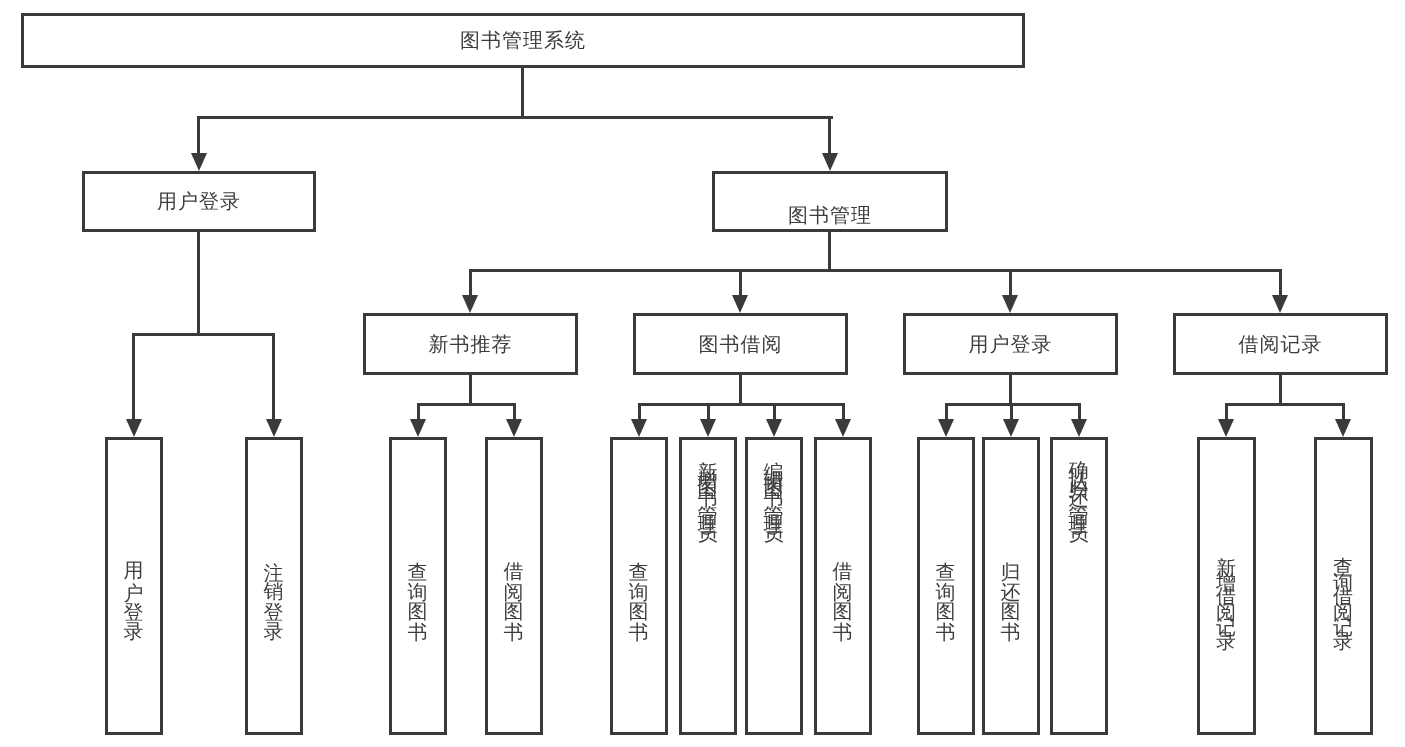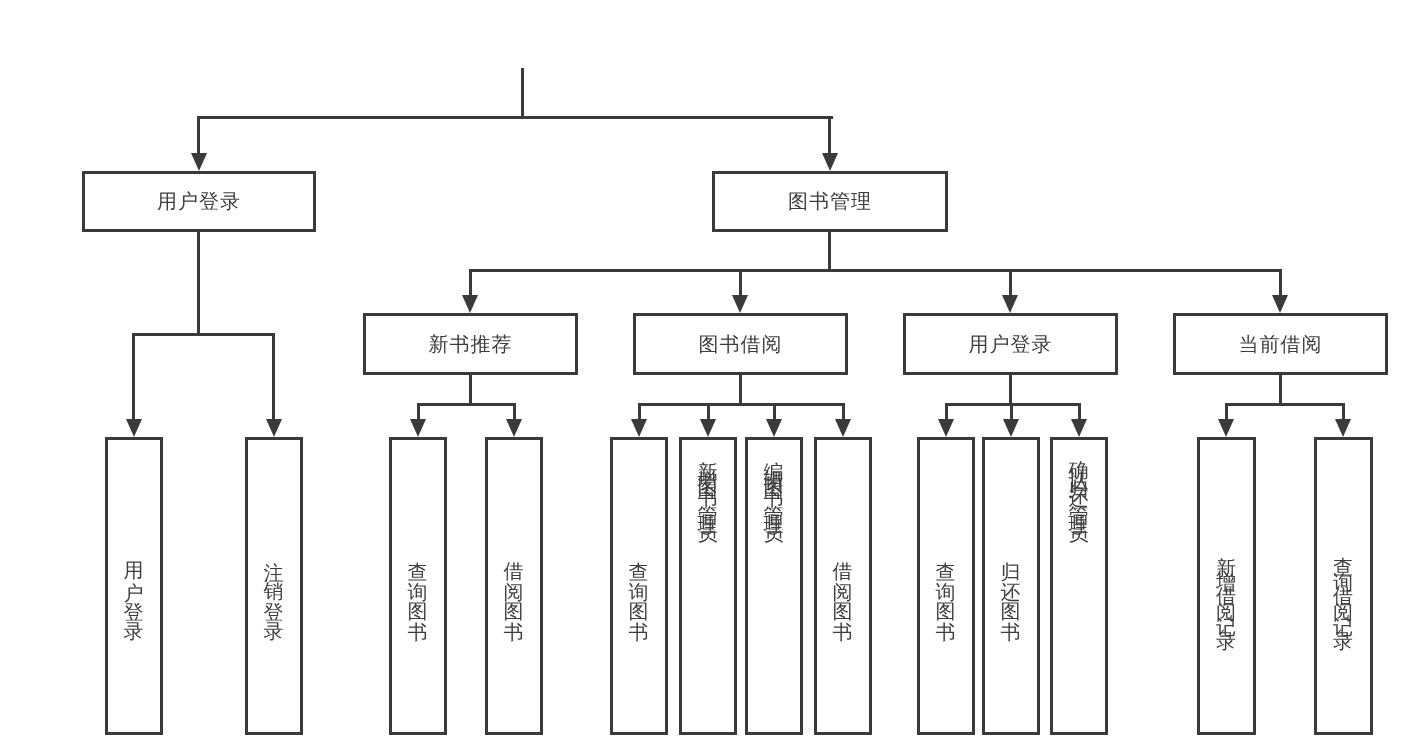--- a/index.html
+++ b/index.html
@@ -53,32 +53,35 @@
     color:rgba(148,148,148,0.9);
     white-space:nowrap;
     z-index:5;
   }
 </style>
 </head>
 <body>
 
 <div id="canvas">
 
+  <div class="node" style="left:21px;top:13px;width:1004px;height:55px;">
+    <span>图书管理系统</span>
+  </div>
 
   <div class="line" style="left:521px;top:68px;width:3px;height:50px;"></div>
   <div class="line" style="left:197px;top:116px;width:636px;height:3px;"></div>
   <div class="line" style="left:197px;top:116px;width:3px;height:39px;"></div>
   <div class="arrow" style="left:191px;top:153px;"></div>
   <div class="line" style="left:828px;top:116px;width:3px;height:39px;"></div>
   <div class="arrow" style="left:822px;top:153px;"></div>
 
   <div class="node" style="left:82px;top:171px;width:234px;height:61px;">
     <span>用户登录</span>
   </div>
-  <div class="node" style="left:712px;top:171px;width:236px;height:61px;">
+  <div class="node" style="left:712px;top:171px;width:236px;height:61px;align-items:flex-end;">
     <span>图书管理</span>
   </div>
 
   <div class="line" style="left:197px;top:232px;width:3px;height:104px;"></div>
   <div class="line" style="left:132px;top:333px;width:143px;height:3px;"></div>
   <div class="line" style="left:132px;top:333px;width:3px;height:88px;"></div>
   <div class="arrow" style="left:126px;top:419px;"></div>
   <div class="line" style="left:272px;top:333px;width:3px;height:88px;"></div>
   <div class="arrow" style="left:266px;top:419px;"></div>
 
@@ -96,21 +99,21 @@
   <div class="node" style="left:363px;top:313px;width:215px;height:62px;">
     <span>新书推荐</span>
   </div>
   <div class="node" style="left:633px;top:313px;width:215px;height:62px;align-items:center;">
     <span>图书借阅</span>
   </div>
   <div class="node" style="left:903px;top:313px;width:215px;height:62px;">
     <span>用户登录</span>
   </div>
   <div class="node" style="left:1173px;top:313px;width:215px;height:62px;">
-    <span>当前借阅</span>
+    <span>借阅记录</span>
   </div>
 
   <div class="line" style="left:469px;top:375px;width:3px;height:31px;"></div>
   <div class="line" style="left:417px;top:403px;width:99px;height:3px;"></div>
   <div class="line" style="left:417px;top:403px;width:3px;height:18px;"></div>
   <div class="arrow" style="left:410px;top:419px;"></div>
   <div class="line" style="left:513px;top:403px;width:3px;height:18px;"></div>
   <div class="arrow" style="left:506px;top:419px;"></div>
 
   <div class="line" style="left:739px;top:375px;width:3px;height:31px;"></div>

